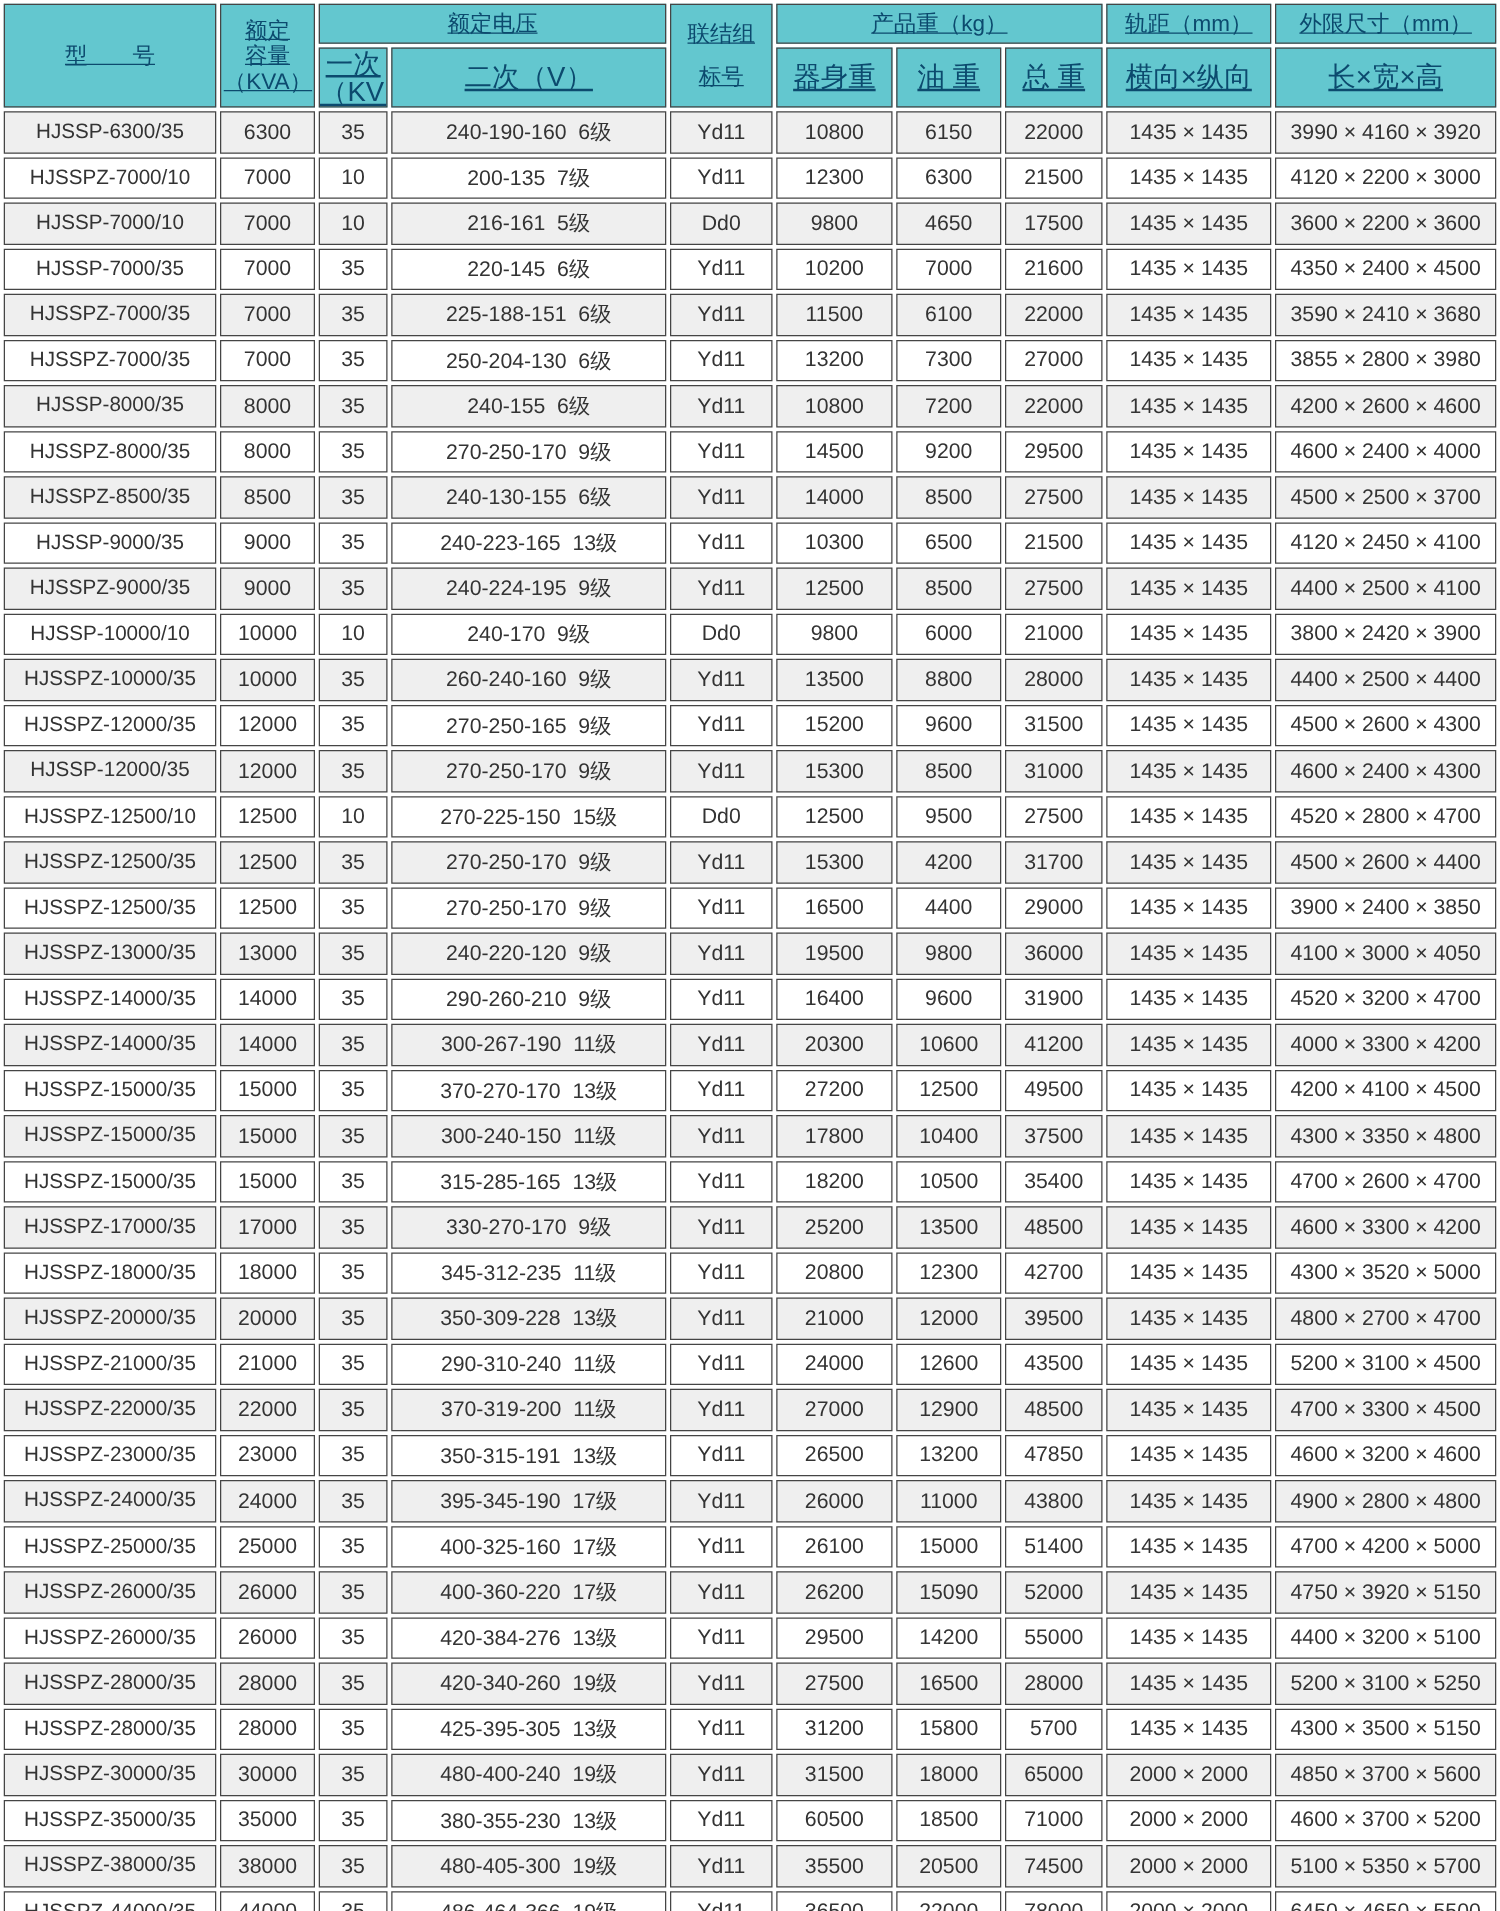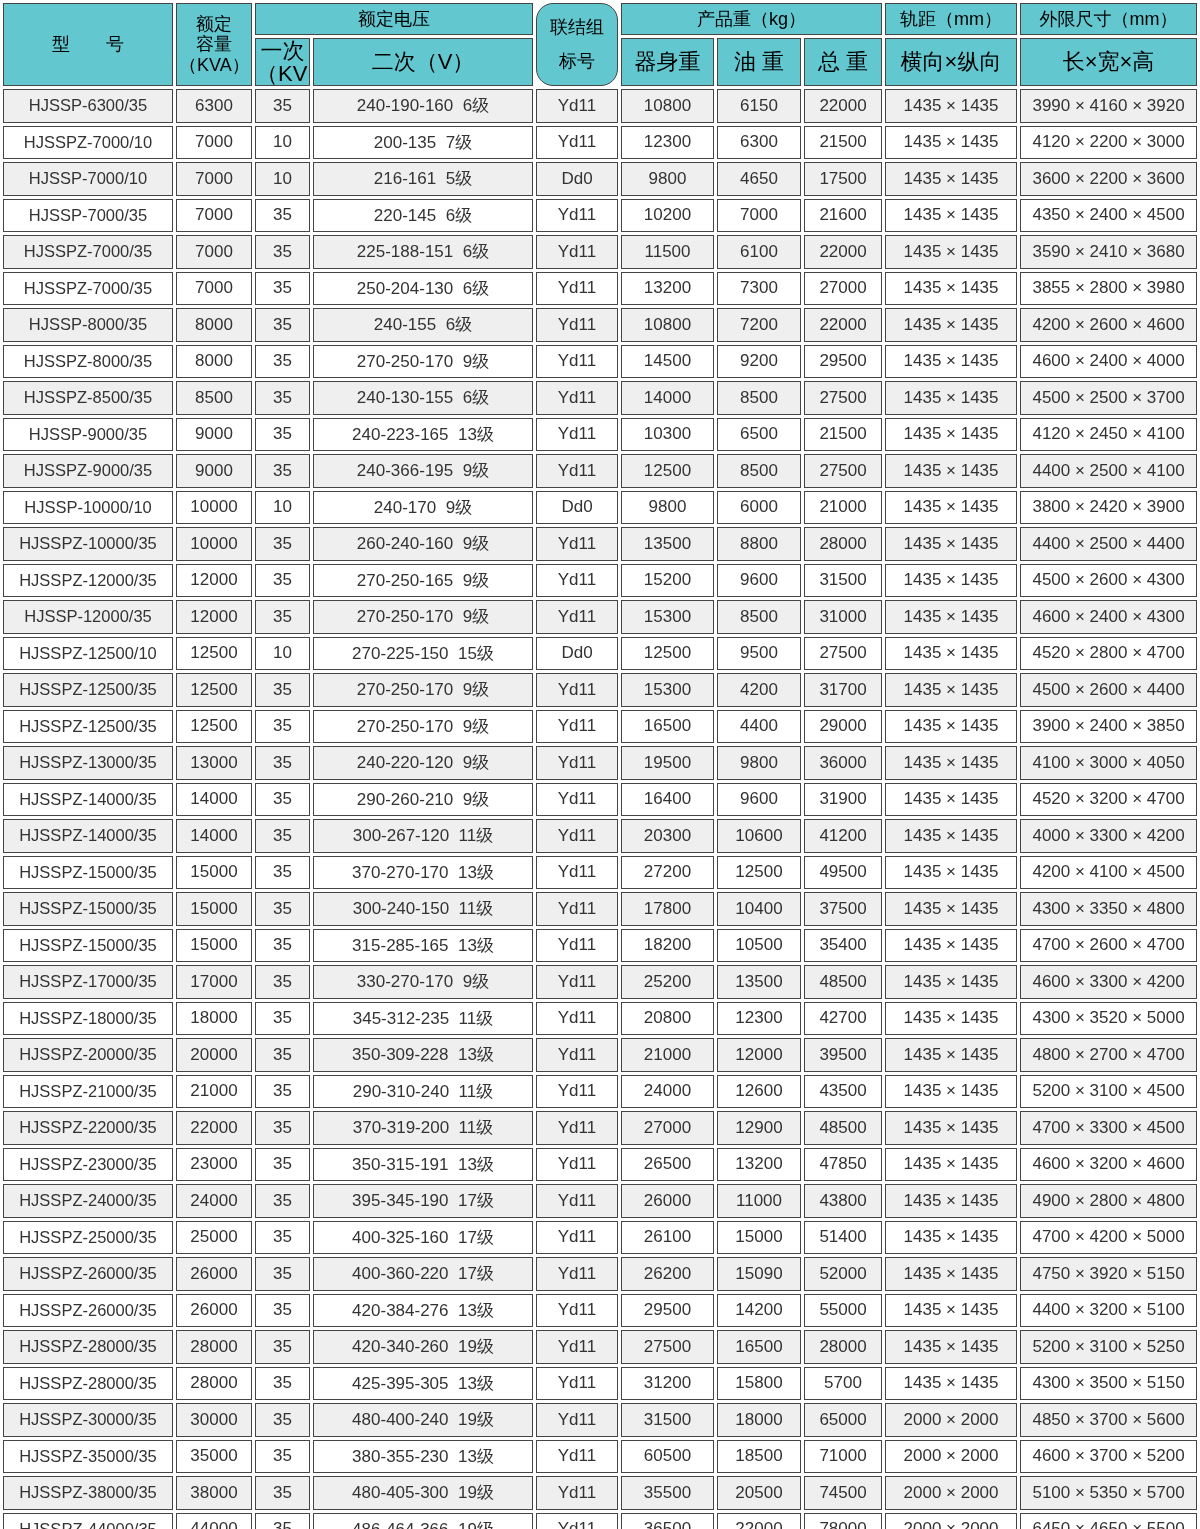--- a/index.html
+++ b/index.html
@@ -17,30 +17,31 @@
   }
   th, td {
     border: 1px solid #454545;
     text-align: center;
     vertical-align: middle;
     overflow: hidden;
     padding: 0 2px;
   }
   thead th {
     background: #63c7cf;
-    color: #000000;
+    color: #0c4a6e;
     font-weight: normal;
     font-size: 18px;
     line-height: 1.15;
     white-space: pre-line;
+    text-decoration: underline;
   }
   thead tr.h1 th { height: 32px; }
   thead tr.h2 th { height: 28px; font-size: 22px; }
   th.sub-small { font-size: 15px; line-height: 1.05; padding: 0; }
-  th.tall { line-height: 1.85; border-radius: 17px; }
+  th.tall { line-height: 1.85; }
   tbody td {
     height: 33.5px;
     font-size: 17px;
     background: #ffffff;
     white-space: pre;
     color: #333333;
   }
   tbody tr:nth-child(odd) td { background: #efefef; }
   tbody td.c-model { font-size: 16.5px; }
 </style>
@@ -203,21 +204,21 @@
           <td class="c-body_weight">10300</td>
           <td class="c-oil_weight">6500</td>
           <td class="c-total_weight">21500</td>
           <td class="c-gauge">1435 × 1435</td>
           <td class="c-dimensions">4120 × 2450 × 4100</td>
         </tr>
         <tr>
           <td class="c-model">HJSSPZ-9000/35</td>
           <td class="c-capacity">9000</td>
           <td class="c-primary_kv">35</td>
-          <td class="c-secondary_v">240-366-195  9级</td>
+          <td class="c-secondary_v">240-224-195  9级</td>
           <td class="c-connection">Yd11</td>
           <td class="c-body_weight">12500</td>
           <td class="c-oil_weight">8500</td>
           <td class="c-total_weight">27500</td>
           <td class="c-gauge">1435 × 1435</td>
           <td class="c-dimensions">4400 × 2500 × 4100</td>
         </tr>
         <tr>
           <td class="c-model">HJSSP-10000/10</td>
           <td class="c-capacity">10000</td>
@@ -323,21 +324,21 @@
           <td class="c-body_weight">16400</td>
           <td class="c-oil_weight">9600</td>
           <td class="c-total_weight">31900</td>
           <td class="c-gauge">1435 × 1435</td>
           <td class="c-dimensions">4520 × 3200 × 4700</td>
         </tr>
         <tr>
           <td class="c-model">HJSSPZ-14000/35</td>
           <td class="c-capacity">14000</td>
           <td class="c-primary_kv">35</td>
-          <td class="c-secondary_v">300-267-120  11级</td>
+          <td class="c-secondary_v">300-267-190  11级</td>
           <td class="c-connection">Yd11</td>
           <td class="c-body_weight">20300</td>
           <td class="c-oil_weight">10600</td>
           <td class="c-total_weight">41200</td>
           <td class="c-gauge">1435 × 1435</td>
           <td class="c-dimensions">4000 × 3300 × 4200</td>
         </tr>
         <tr>
           <td class="c-model">HJSSPZ-15000/35</td>
           <td class="c-capacity">15000</td>

